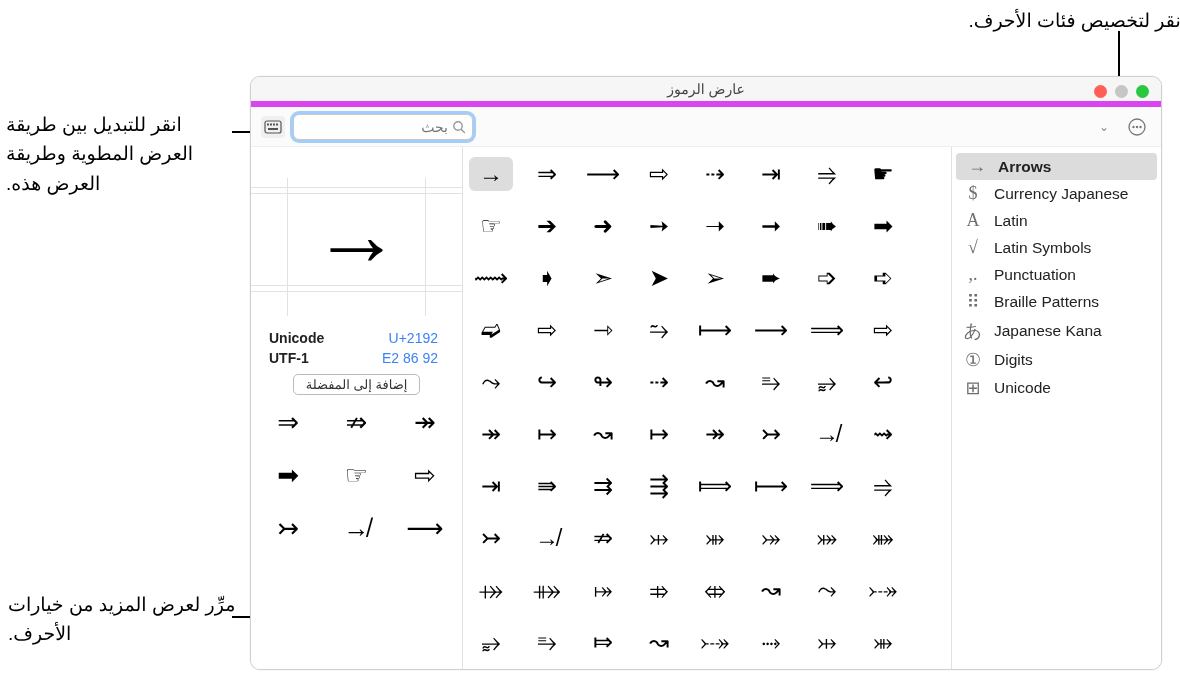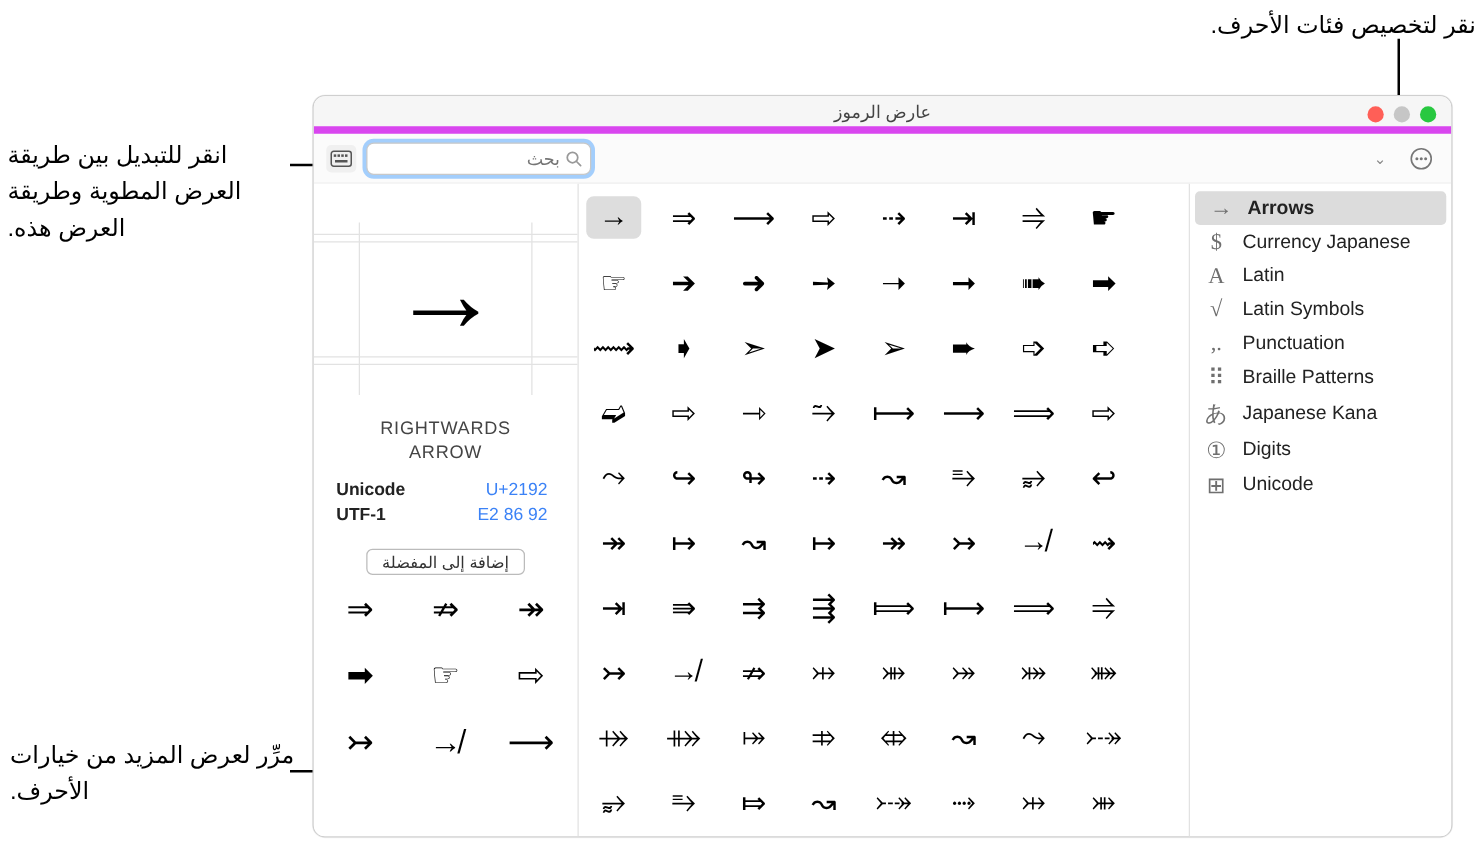--- a/index.html
+++ b/index.html
@@ -242,21 +242,21 @@
     grid-template-columns: 1fr 1fr;
     font-size: 14px;
     color: #222;
     padding: 0 24px 8px 18px;
     gap: 4px 14px;
   }
   .meta .lbl { font-weight: 600; text-align: left; }
   .meta .val { color: #3b82f6; text-align: right; direction: ltr;}
   .fav-btn {
     align-self: center;
-    margin: 12px 0 6px;
+    margin: 0 0 6px;
     font-size: 13px;
     padding: 2px 12px;
     border: 1px solid #bbb;
     border-radius: 5px;
     background: #fff;
     color: #333;
     cursor: default;
   }
 
   .variants {
@@ -482,22 +482,20 @@
         <div class="guides">
           <div class="hline" style="top:34px"></div>
           <div class="hline" style="top:40px"></div>
           <div class="hline" style="bottom:38px"></div>
           <div class="hline" style="bottom:32px"></div>
           <div class="vline" style="left:36px"></div>
           <div class="vline" style="right:36px"></div>
         </div>
         <div class="bigglyph">→</div>
       </div>
-      <div class="char-name">RIGHTWARDS
-ARROW</div>
       <div class="meta">
         <div class="lbl">Unicode</div>
         <div class="val">U+2192</div>
         <div class="lbl">UTF-1</div>
         <div class="val">E2 86 92</div>
       </div>
       <button class="fav-btn">إضافة إلى المفضلة</button>
       <div class="variants" id="variants">
           <div class="v">⇒</div>
           <div class="v">⇏</div>

